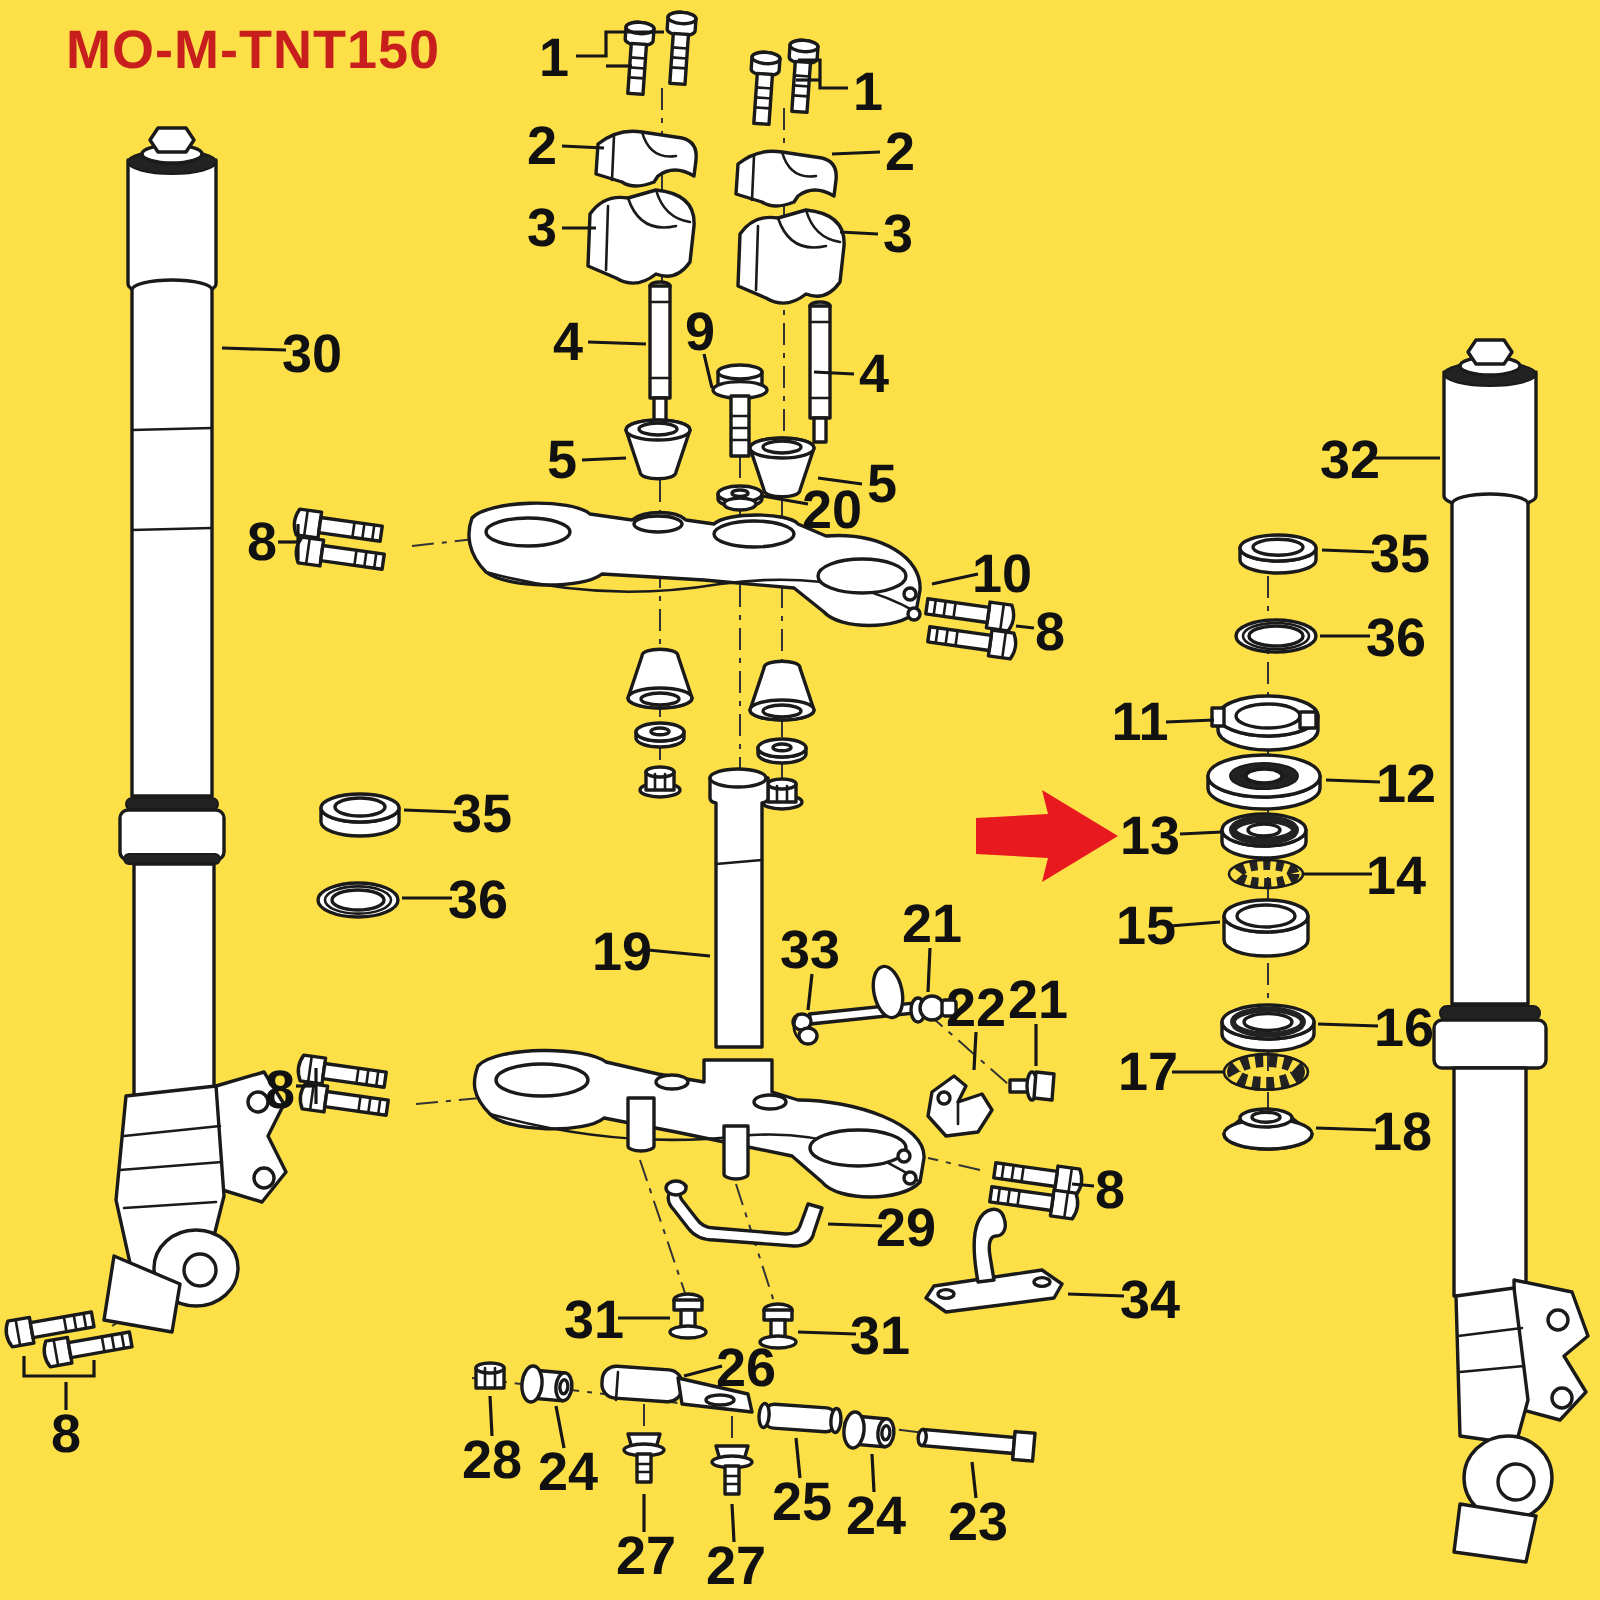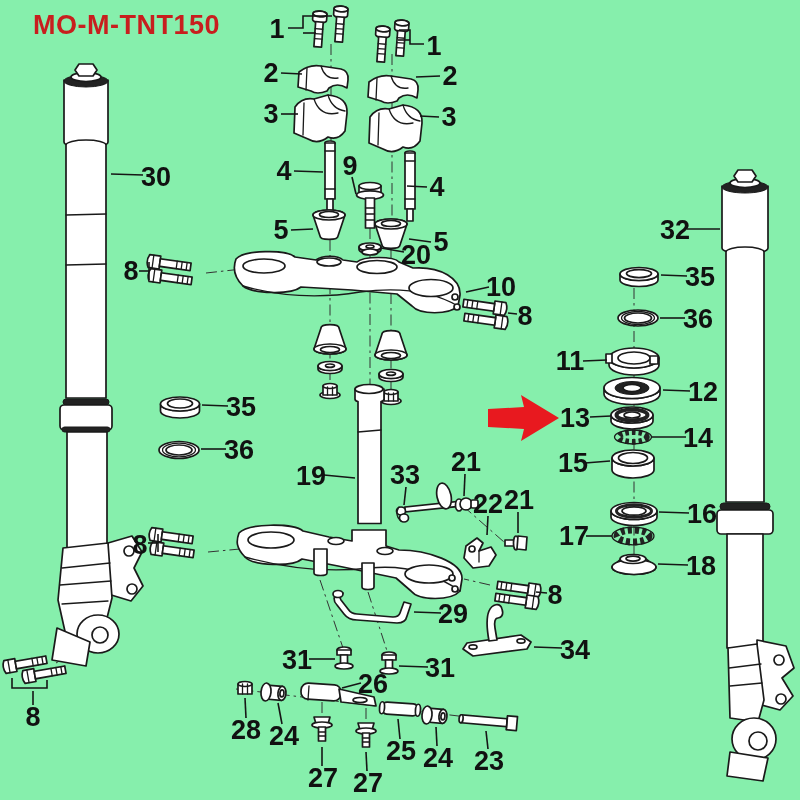--- a/index.html
+++ b/index.html
@@ -1,16 +1,16 @@
 <!DOCTYPE html>
 <html><head>
 <meta charset="utf-8">
 <style>
   html,body{margin:0;padding:0;background:#fff;}
-  .canvas{position:relative;width:800px;height:800px;background:#86efac;overflow:hidden;
+  .canvas{position:relative;width:800px;height:800px;background:#fde047;overflow:hidden;
           font-family:"Liberation Sans",sans-serif;}
   .title{position:absolute;left:33px;top:10px;font-size:27px;font-weight:bold;letter-spacing:.5px;}
   svg{position:absolute;left:0;top:0;}
   .ln{fill:#fff;stroke:#1a1a1a;stroke-width:1.7;stroke-linejoin:round;stroke-linecap:round;}
   .ln2{fill:none;stroke:#1a1a1a;stroke-width:1.3;stroke-linecap:round;}
   .dk{fill:#222;stroke:#1a1a1a;stroke-width:1;}
   .dash{fill:none;stroke:#333;stroke-width:1;stroke-dasharray:11 4 2.5 4;}
   .leader{fill:none;stroke:#161616;stroke-width:1.6;}
   .callout{font-family:"Liberation Sans",sans-serif;font-size:27px;font-weight:bold;
            fill:#111;text-anchor:middle;dominant-baseline:central;}

